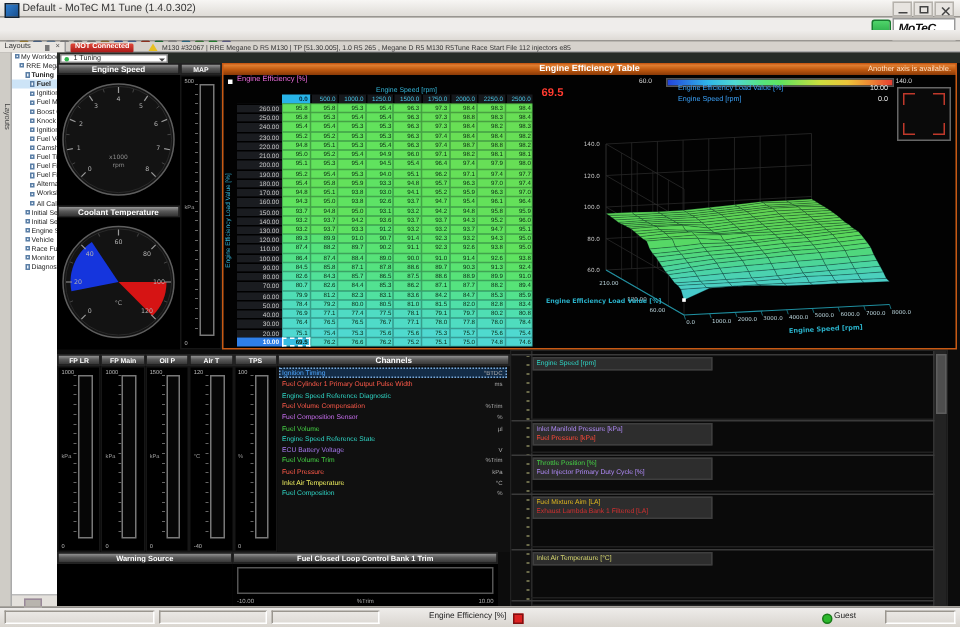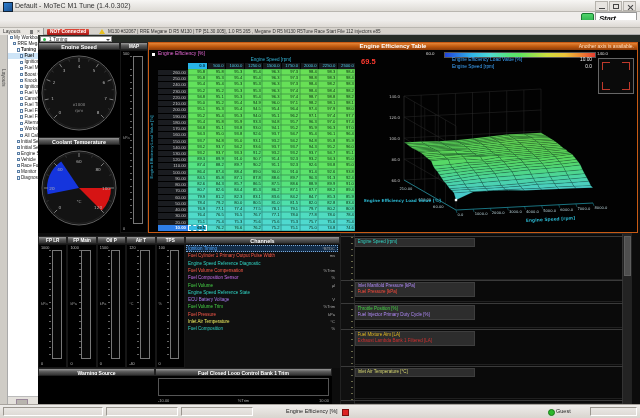--- a/index.html
+++ b/index.html
@@ -92,21 +92,21 @@
         <div class="wglyph-close1"></div>
         <div class="wglyph-close2"></div>
       </div>
   </div>
 
   <div id="menubar"><div style="display: inline-block; padding: 0px 5px; line-height: 8px; font-size: 6px; color: rgb(34, 34, 34);">File</div><div style="display: inline-block; padding: 0px 5px; line-height: 8px; font-size: 6px; color: rgb(34, 34, 34);">Edit</div><div style="display: inline-block; padding: 0px 5px; line-height: 8px; font-size: 6px; color: rgb(34, 34, 34);">View</div><div style="display: inline-block; padding: 0px 5px; line-height: 8px; font-size: 6px; color: rgb(34, 34, 34);">Layout</div><div style="display: inline-block; padding: 0px 5px; line-height: 8px; font-size: 6px; color: rgb(34, 34, 34);">Add</div><div style="display: inline-block; padding: 0px 5px; line-height: 8px; font-size: 6px; color: rgb(34, 34, 34);">Component</div><div style="display: inline-block; padding: 0px 5px; line-height: 8px; font-size: 6px; color: rgb(34, 34, 34);">Online</div><div style="display: inline-block; padding: 0px 5px; line-height: 8px; font-size: 6px; color: rgb(34, 34, 34);">Tools</div><div style="display: inline-block; padding: 0px 5px; line-height: 8px; font-size: 6px; color: rgb(34, 34, 34);">Help</div></div>
 
   <div id="logoarea">
     <div id="chatdot"></div>
     <div id="brandbox">
-      <span id="brandtext">Start</span>
+      <span id="brandtext">MoTeC</span>
       <div id="brandline"></div>
     </div>
   </div>
 
   <div id="toolbar"><div style="display: inline-block; width: 6px; height: 6px; margin: 1px 1.5px 0px; border-radius: 1px; background: rgb(242, 242, 242); border: 0.5px solid rgba(0, 0, 0, 0.35); box-sizing: border-box;"></div><div style="display: inline-block; width: 6px; height: 6px; margin: 1px 1.5px 0px; border-radius: 1px; background: rgb(227, 184, 78); border: 0.5px solid rgba(0, 0, 0, 0.35); box-sizing: border-box;"></div><div style="display: inline-block; width: 6px; height: 6px; margin: 1px 1.5px 0px; border-radius: 1px; background: rgb(111, 147, 196); border: 0.5px solid rgba(0, 0, 0, 0.35); box-sizing: border-box;"></div><div style="display: inline-block; width: 6px; height: 6px; margin: 1px 1.5px 0px; border-radius: 1px; background: rgb(143, 179, 212); border: 0.5px solid rgba(0, 0, 0, 0.35); box-sizing: border-box;"></div><div style="display: inline-block; width: 6px; height: 6px; margin: 1px 1.5px 0px; border-radius: 1px; background: rgb(185, 185, 185); border: 0.5px solid rgba(0, 0, 0, 0.35); box-sizing: border-box;"></div><div style="display: inline-block; width: 6px; height: 6px; margin: 1px 1.5px 0px; border-radius: 1px; background: rgb(154, 154, 154); border: 0.5px solid rgba(0, 0, 0, 0.35); box-sizing: border-box;"></div><div style="display: inline-block; width: 6px; height: 6px; margin: 1px 1.5px 0px; border-radius: 1px; background: rgb(168, 168, 168); border: 0.5px solid rgba(0, 0, 0, 0.35); box-sizing: border-box;"></div><div style="display: inline-block; width: 6px; height: 6px; margin: 1px 1.5px 0px; border-radius: 1px; background: rgb(199, 155, 75); border: 0.5px solid rgba(0, 0, 0, 0.35); box-sizing: border-box;"></div><div style="display: inline-block; width: 6px; height: 6px; margin: 1px 1.5px 0px; border-radius: 1px; background: rgb(74, 120, 200); border: 0.5px solid rgba(0, 0, 0, 0.35); box-sizing: border-box;"></div><div style="display: inline-block; width: 6px; height: 6px; margin: 1px 1.5px 0px; border-radius: 1px; background: rgb(106, 146, 216); border: 0.5px solid rgba(0, 0, 0, 0.35); box-sizing: border-box;"></div><div style="display: inline-block; width: 6px; height: 6px; margin: 1px 1.5px 0px; border-radius: 1px; background: rgb(216, 74, 46); border: 0.5px solid rgba(0, 0, 0, 0.35); box-sizing: border-box;"></div><div style="display: inline-block; width: 6px; height: 6px; margin: 1px 1.5px 0px; border-radius: 1px; background: rgb(46, 160, 78); border: 0.5px solid rgba(0, 0, 0, 0.35); box-sizing: border-box;"></div><div style="display: inline-block; width: 6px; height: 6px; margin: 1px 1.5px 0px; border-radius: 1px; background: rgb(200, 200, 200); border: 0.5px solid rgba(0, 0, 0, 0.35); box-sizing: border-box;"></div><div style="display: inline-block; width: 6px; height: 6px; margin: 1px 1.5px 0px; border-radius: 1px; background: rgb(63, 160, 200); border: 0.5px solid rgba(0, 0, 0, 0.35); box-sizing: border-box;"></div><div style="display: inline-block; width: 6px; height: 6px; margin: 1px 1.5px 0px; border-radius: 1px; background: rgb(88, 176, 88); border: 0.5px solid rgba(0, 0, 0, 0.35); box-sizing: border-box;"></div><div style="display: inline-block; width: 6px; height: 6px; margin: 1px 1.5px 0px; border-radius: 1px; background: rgb(53, 192, 72); border: 0.5px solid rgba(0, 0, 0, 0.35); box-sizing: border-box;"></div><div style="display: inline-block; width: 6px; height: 6px; margin: 1px 1.5px 0px; border-radius: 1px; background: rgb(138, 138, 200); border: 0.5px solid rgba(0, 0, 0, 0.35); box-sizing: border-box;"></div></div>
 
   <div id="inforow">
     <div id="layoutstab">
       <span>Layouts</span>
       <div id="pinicon"></div>

